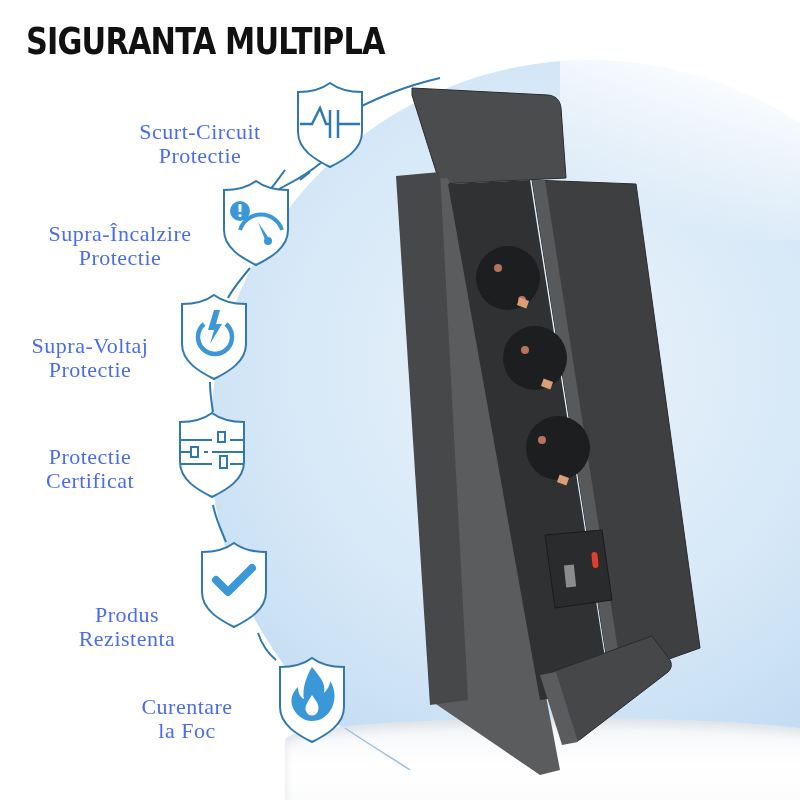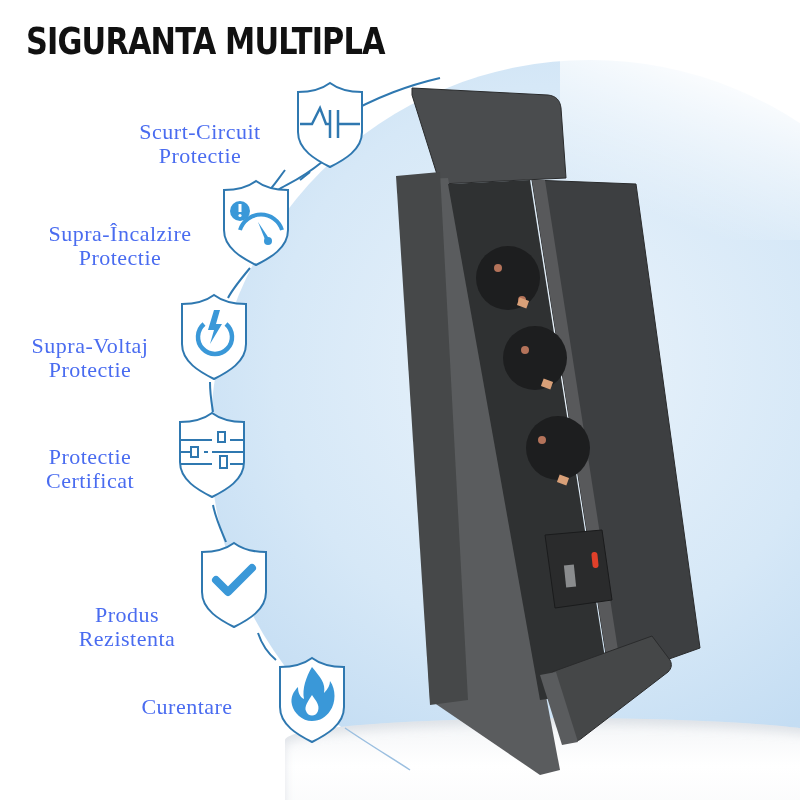--- a/index.html
+++ b/index.html
@@ -114,20 +114,21 @@
   <div>Produs</div>
   <div>Rezistenta</div>
 </div>
 <svg class="shield" style="left:196px; top:540px;" viewBox="0 0 76 90">
   <path d="M38,3 C30,9 20,12 6,12 L6,52 C6,70 24,80 38,87 C52,80 70,70 70,52 L70,12 C56,12 46,9 38,3 Z" fill="#fff" stroke="#2f78b0" stroke-width="2"></path>
   <path d="M20,40 L32,52 L56,28" stroke="#3a98d8" stroke-width="8" stroke-linecap="round" stroke-linejoin="round" fill="none"></path>
 </svg>
 
 <div class="feature-label" style="left:112px; top:668px; width:150px;">
   <div>Curentare</div>
+  <div>la Foc</div>
 </div>
 <svg class="shield" style="left:274px; top:655px;" viewBox="0 0 76 90">
   <path d="M38,3 C30,9 20,12 6,12 L6,52 C6,70 24,80 38,87 C52,80 70,70 70,52 L70,12 C56,12 46,9 38,3 Z" fill="#fff" stroke="#2f78b0" stroke-width="2"></path>
   <path d="M38,12 C46,22 52,28 50,38 C54,34 56,30 56,26 C62,34 62,48 56,56 C52,62 46,66 38,66 C28,66 20,58 18,50 C16,42 20,36 24,32 C24,38 26,42 30,44 C28,34 32,22 38,12 Z" fill="#3a98d8"></path>
   <path d="M38,40 C42,46 46,50 44,56 C42,62 34,62 32,56 C30,52 34,46 38,40 Z" fill="#fff"></path>
 </svg>
 
 <svg class="product" viewBox="0 0 800 800">
 
   <path d="M412,88 L548,95 C556,96 560,100 561,108 L566,178 L440,184 L412,95 Z" fill="#4a4c4e" stroke="#2a2b2c" stroke-width="1"></path>

